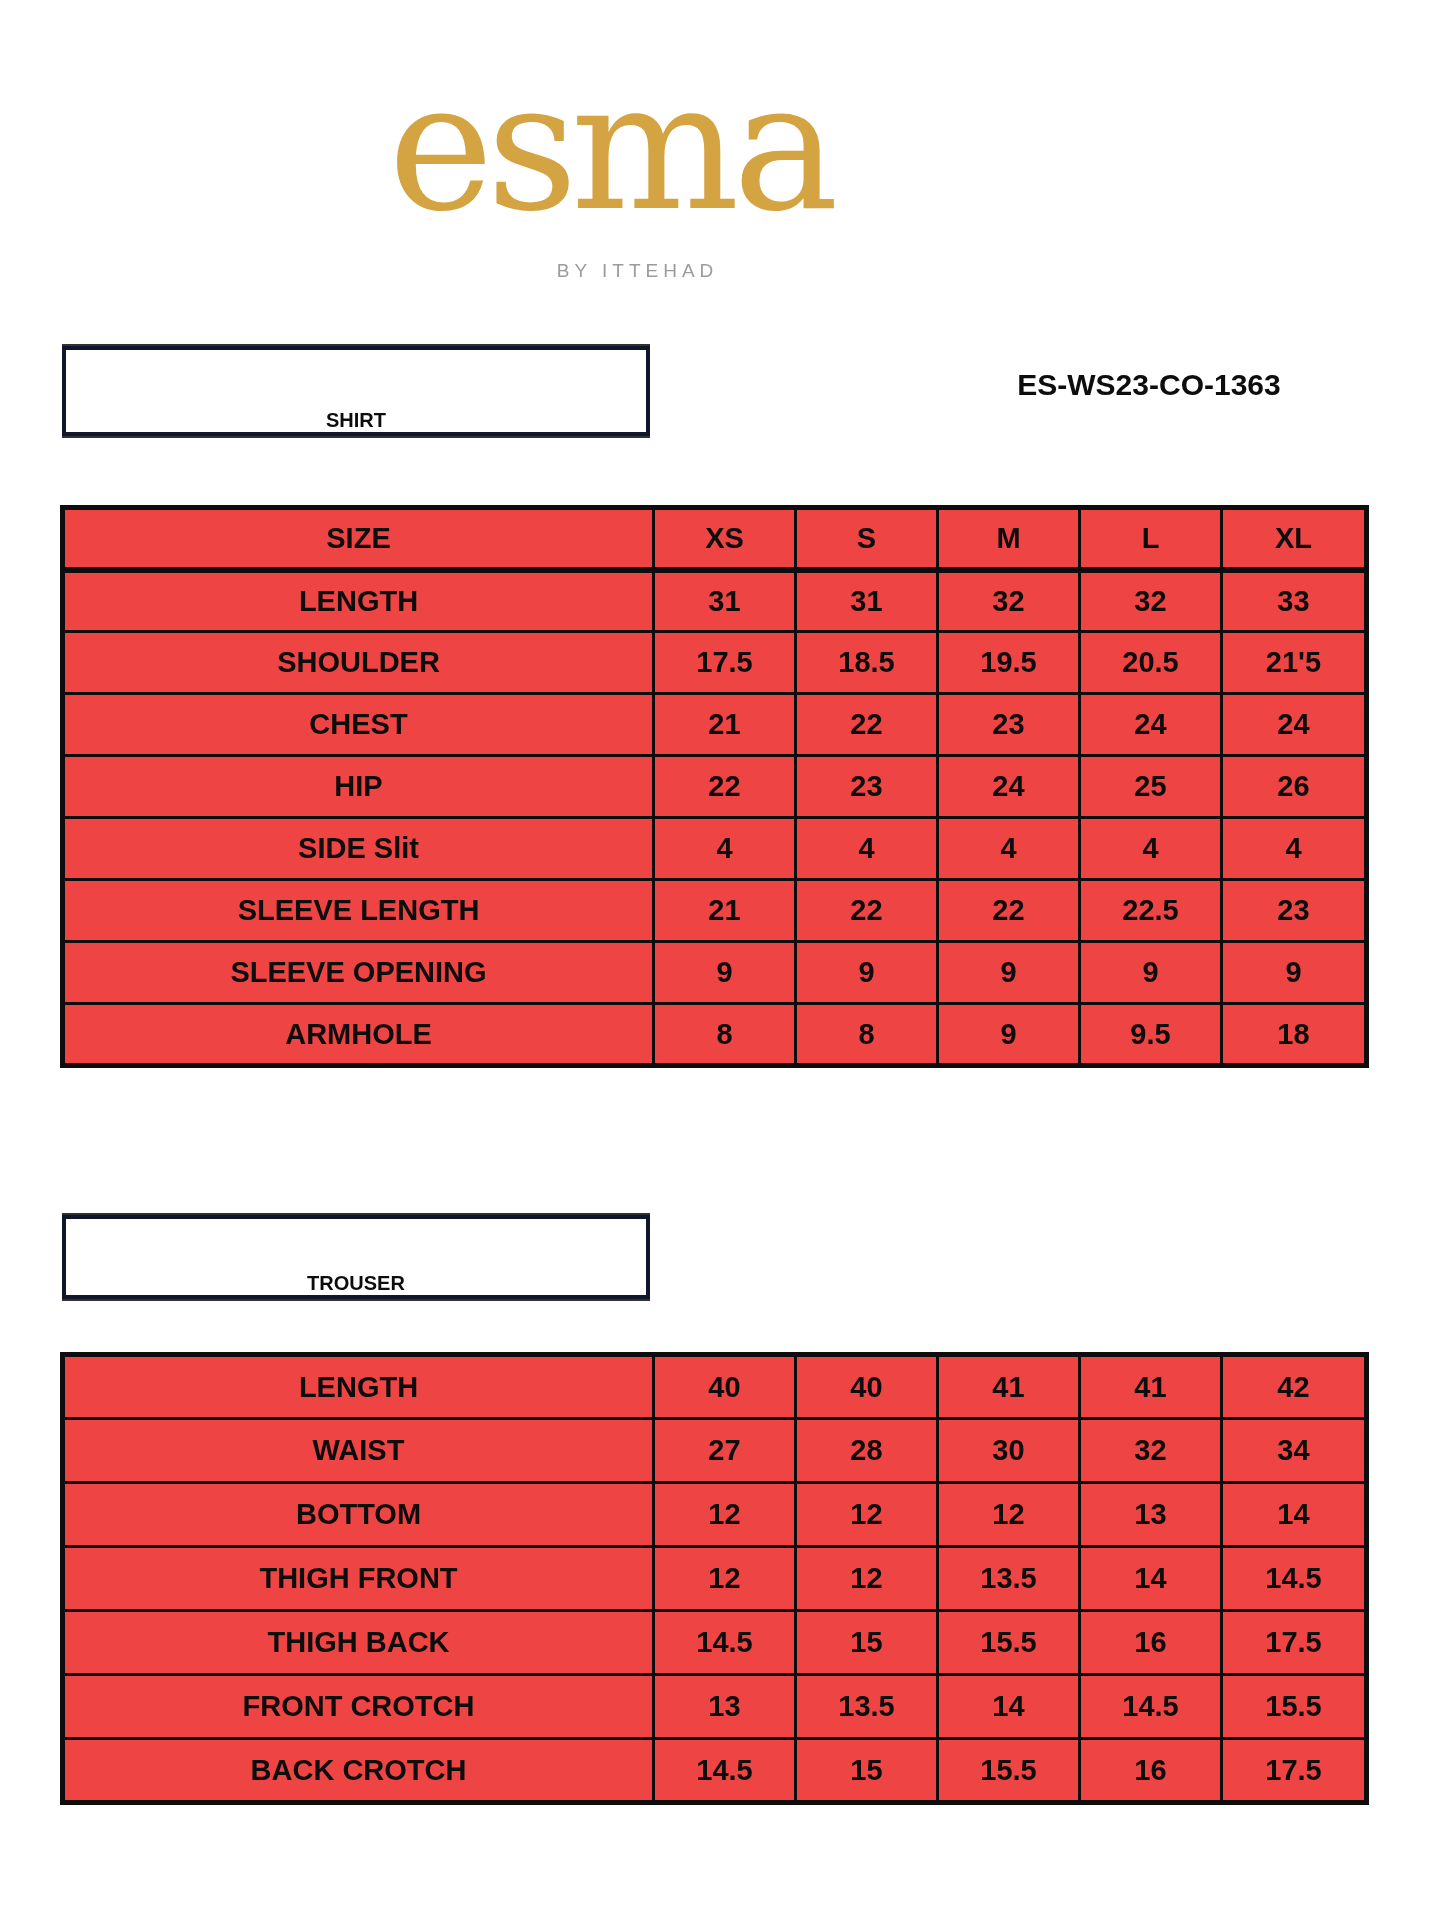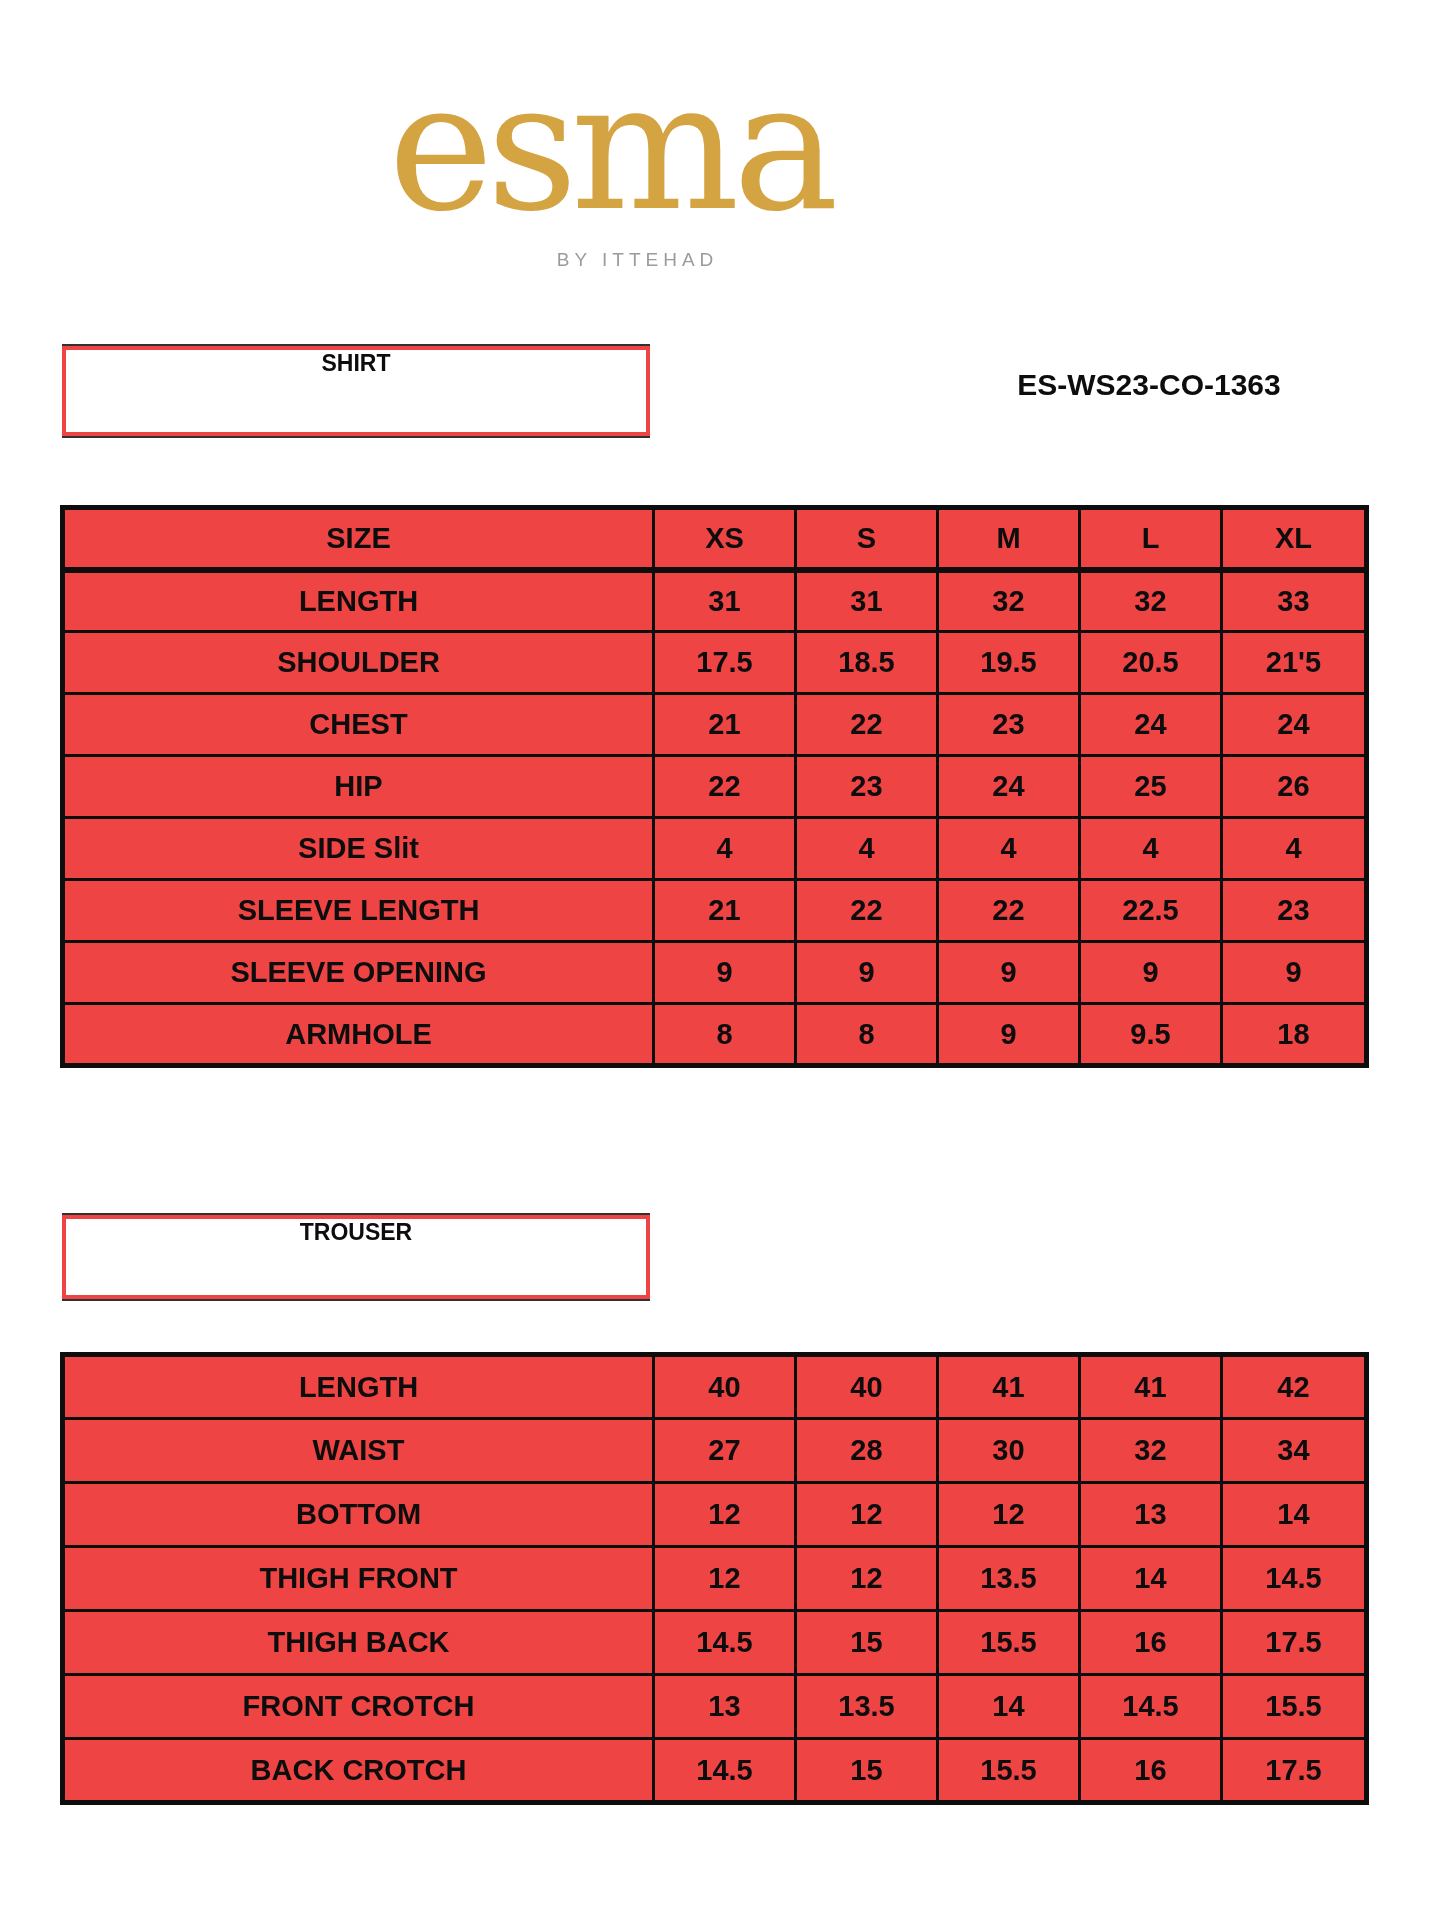--- a/index.html
+++ b/index.html
@@ -23,40 +23,40 @@
   }
   .logo-text {
     font-family:"DejaVu Serif", serif;
     font-size:178px;
     line-height:1.0;
     letter-spacing:-7px;
     font-weight:normal;
     color:#D4A342;
   }
   .logo-sub {
-    margin-top:13px;
+    margin-top:24px;
     padding-left:55px;
     font-size:19px;
     letter-spacing:5px;
     color:#9B9B9B;
     font-weight:normal;
   }
 
   
   .section-box {
     position:absolute;
     left:62px;
     width:588px;
-    border:4px solid #ef4444;
+    border:4px solid #0f172a;
     background:#ffffff;
     display:flex;
-    align-items:flex-start;
+    align-items:flex-end;
     justify-content:center;
     font-weight:bold;
-    font-size:23px;
+    font-size:20px;
     box-shadow:0 2px 0 0 rgba(13,13,13,0.85), 0 -2px 0 0 rgba(13,13,13,0.85);
   }
   .shirt-box   { top:346px;  height:90px; }
   .trouser-box { top:1215px; height:84px; }
 
   
   .product-code {
     position:absolute;
     top:368px;
     left:964px;

